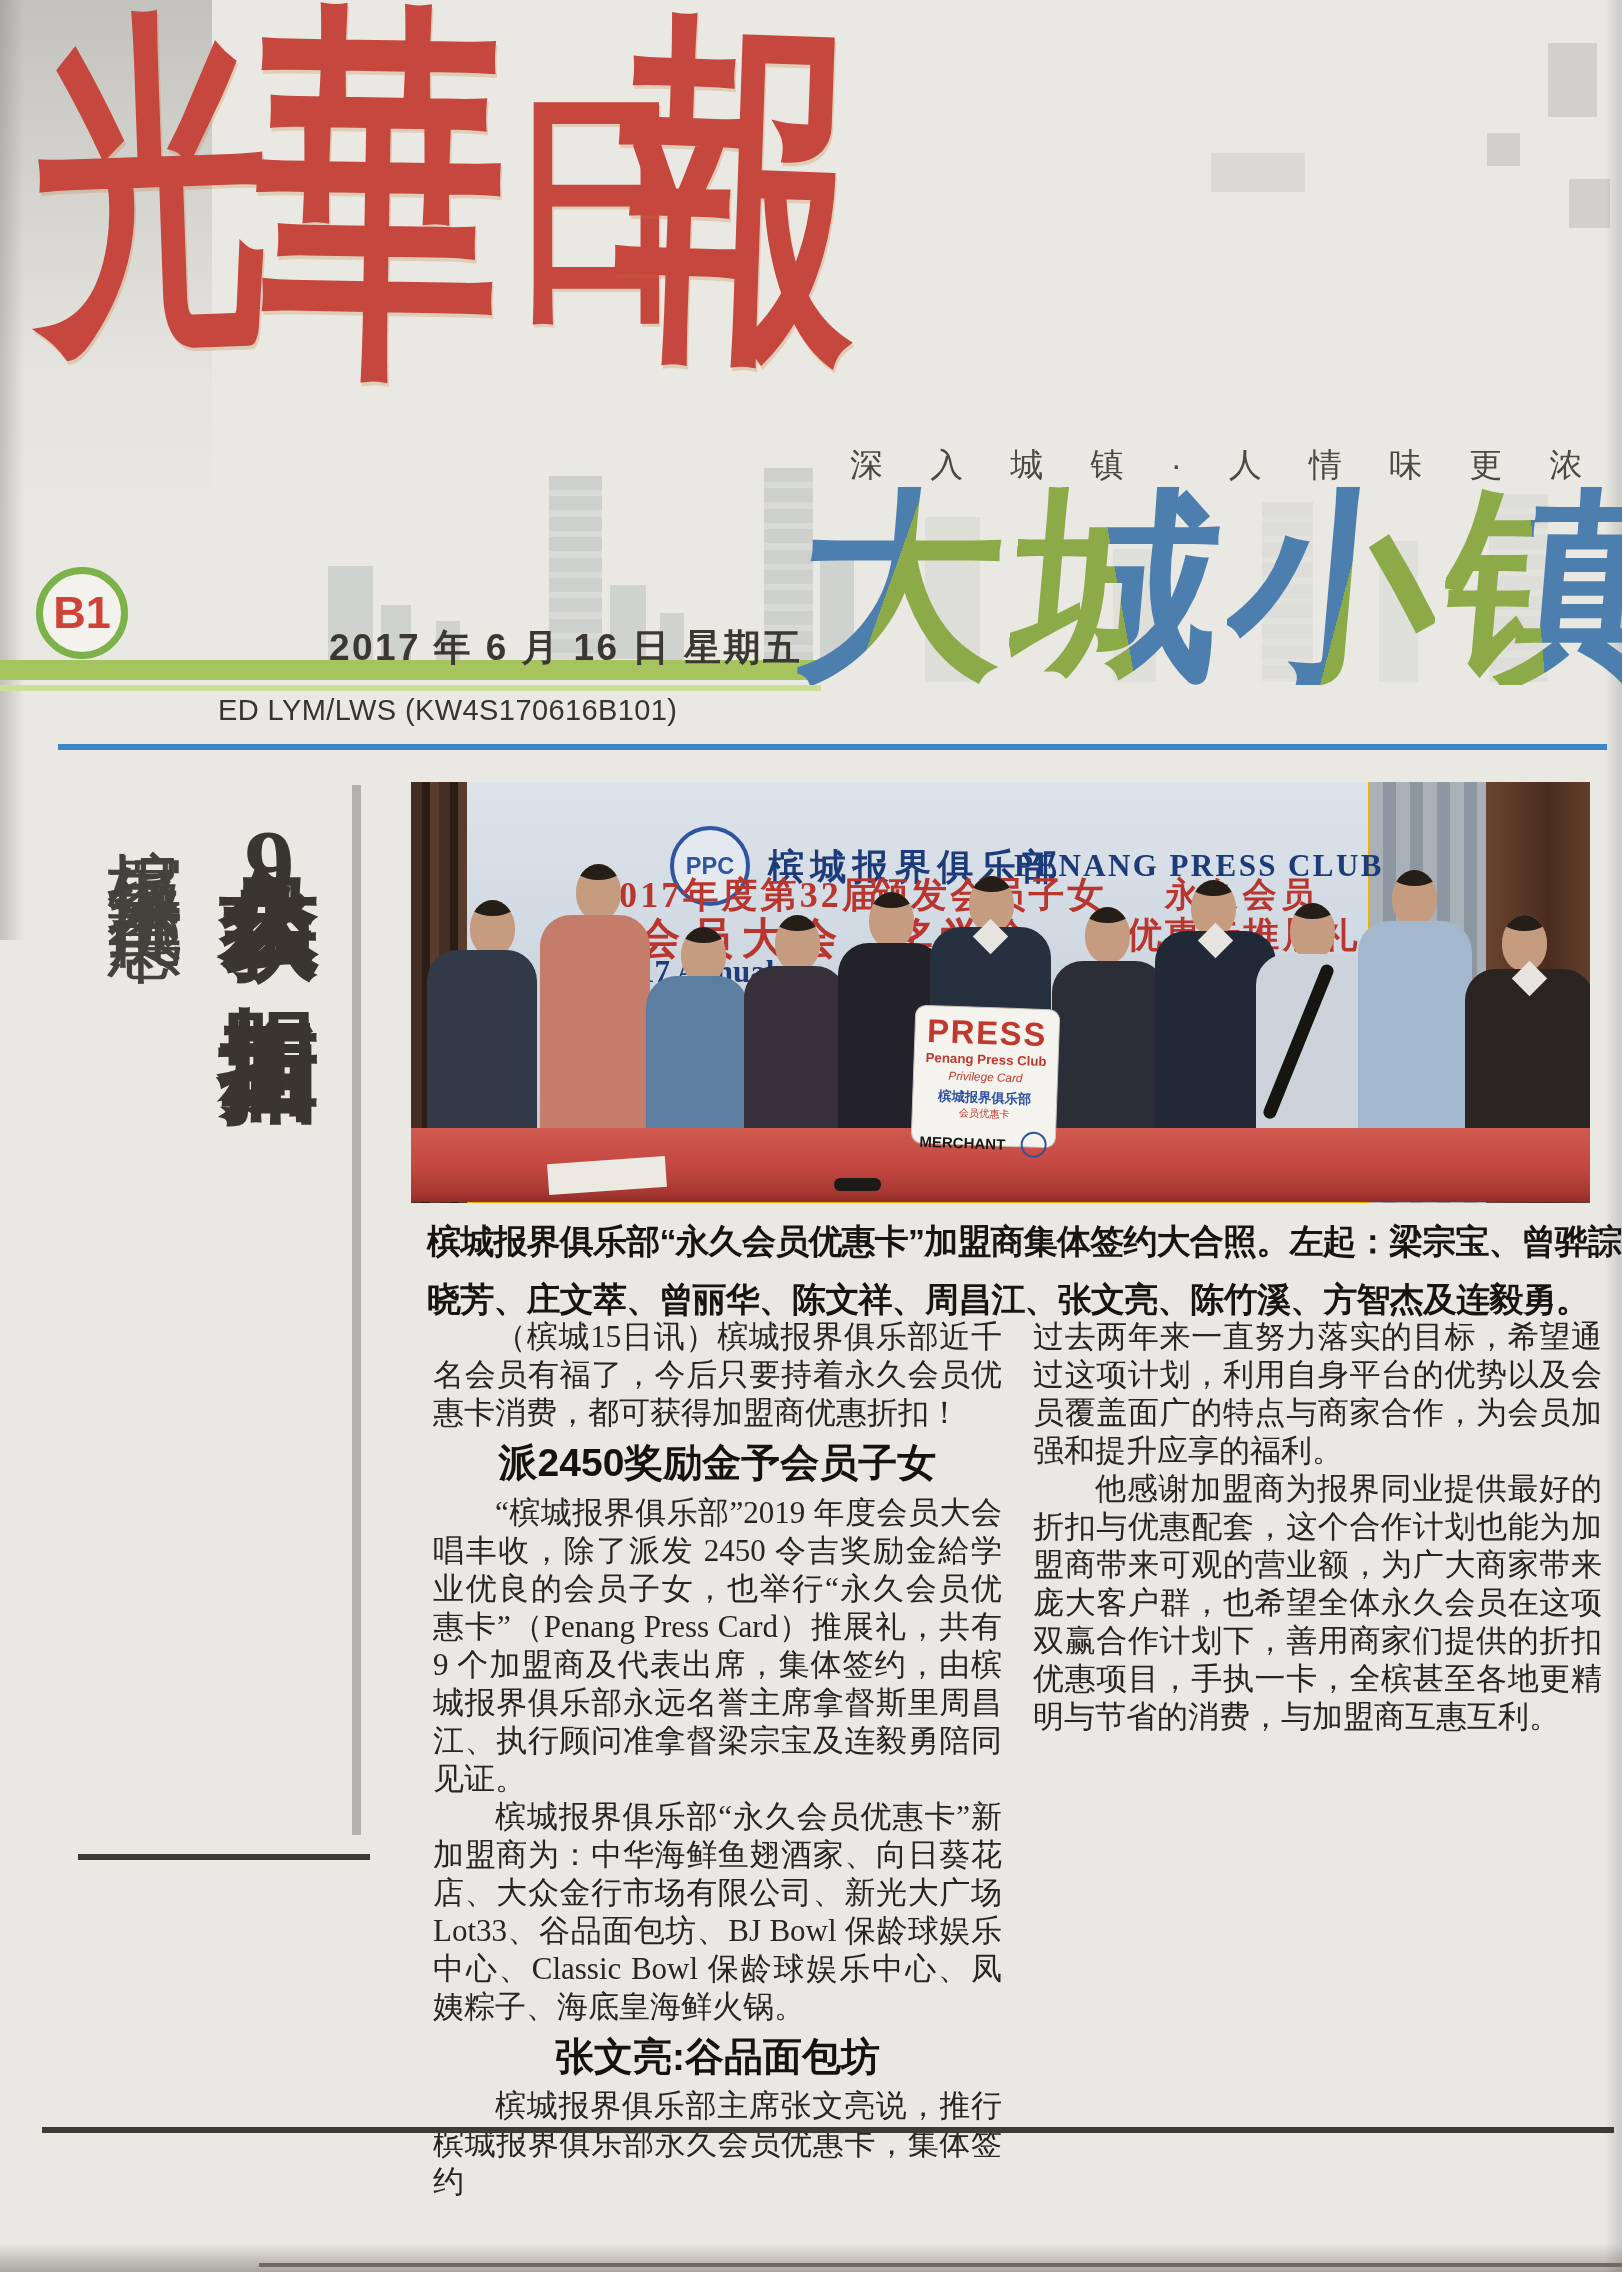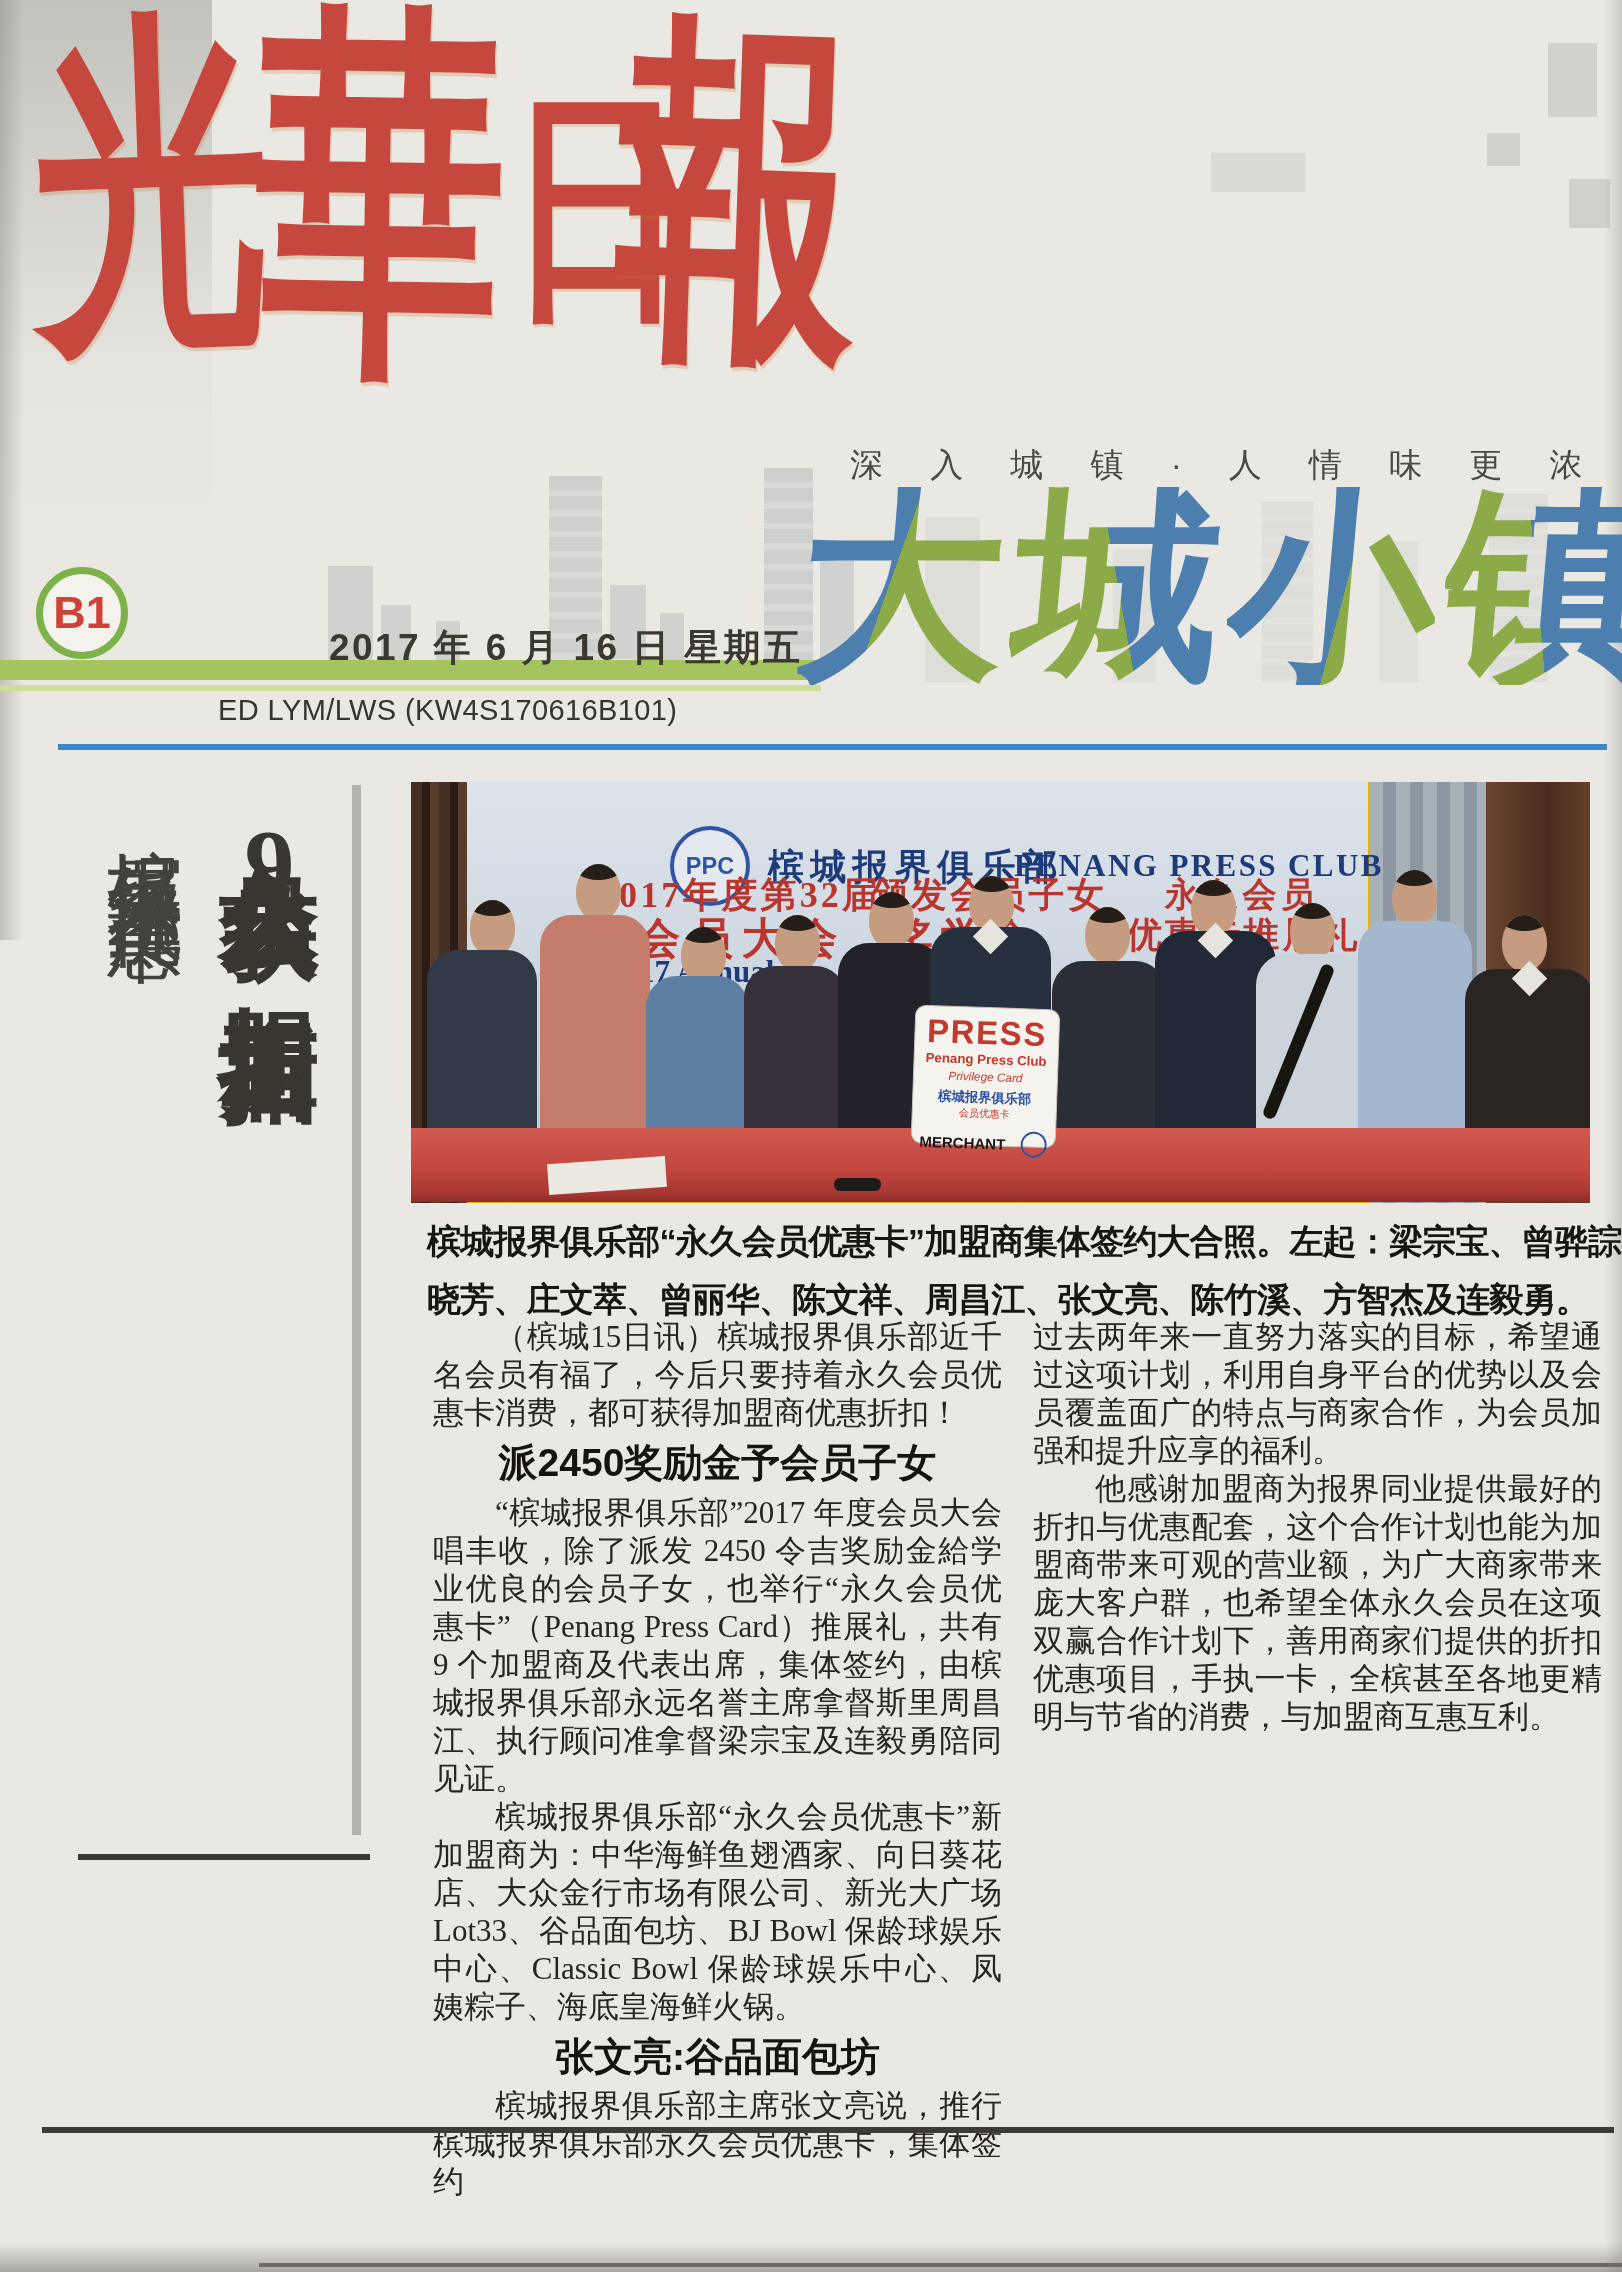--- a/index.html
+++ b/index.html
@@ -238,21 +238,21 @@
   <div class="caption" style="top:1277px;">晓芳、庄文萃、曾丽华、陈文祥、周昌江、张文亮、陈竹溪、方智杰及连毅勇。</div>
 
   <div class="abs vtext kicker">槟报界俱乐部推广优惠卡</div>
   <div class="abs vtext headline">永久会员获9加盟店折扣</div>
   <div class="abs vdivider"></div>
   <div class="abs rule" style="left:78px;top:1854px;width:292px;height:5.5px;"></div>
 
   <div class="col" style="left:433px;">
     <p>（槟城15日讯）槟城报界俱乐部近千名会员有福了，今后只要持着永久会员优惠卡消费，都可获得加盟商优惠折扣！</p>
     <h3>派2450奖励金予会员子女</h3>
-    <p>“槟城报界俱乐部”2017 年度会员大会唱丰收，除了派发 2450 令吉奖励金給学业优良的会员子女，也举行“永久会员优惠卡”（Penang Press Card）推展礼，共有 9 个加盟商及代表出席，集体签约，由槟城报界俱乐部永远名誉主席拿督斯里周昌江、执行顾问准拿督梁宗宝及连毅勇陪同见证。</p>
+    <p>“槟城报界俱乐部”2019 年度会员大会唱丰收，除了派发 2450 令吉奖励金給学业优良的会员子女，也举行“永久会员优惠卡”（Penang Press Card）推展礼，共有 9 个加盟商及代表出席，集体签约，由槟城报界俱乐部永远名誉主席拿督斯里周昌江、执行顾问准拿督梁宗宝及连毅勇陪同见证。</p>
     <p>槟城报界俱乐部“永久会员优惠卡”新加盟商为：中华海鲜鱼翅酒家、向日葵花店、大众金行市场有限公司、新光大广场 Lot33、谷品面包坊、BJ Bowl 保龄球娱乐中心、Classic Bowl 保龄球娱乐中心、凤姨粽子、海底皇海鲜火锅。</p>
     <h3>张文亮:谷品面包坊</h3>
     <p>槟城报界俱乐部主席张文亮说，推行槟城报界俱乐部永久会员优惠卡，集体签约</p>
   </div>
   <div class="col" style="left:1033px;">
     <p class="cont">过去两年来一直努力落实的目标，希望通过这项计划，利用自身平台的优势以及会员覆盖面广的特点与商家合作，为会员加强和提升应享的福利。</p>
     <p>他感谢加盟商为报界同业提供最好的折扣与优惠配套，这个合作计划也能为加盟商带来可观的营业额，为广大商家带来庞大客户群，也希望全体永久会员在这项双赢合作计划下，善用商家们提供的折扣优惠项目，手执一卡，全槟甚至各地更精明与节省的消费，与加盟商互惠互利。</p>
   </div>
 
   <div class="abs rule" style="left:42px;top:2127px;width:1572px;height:6.3px;"></div>

